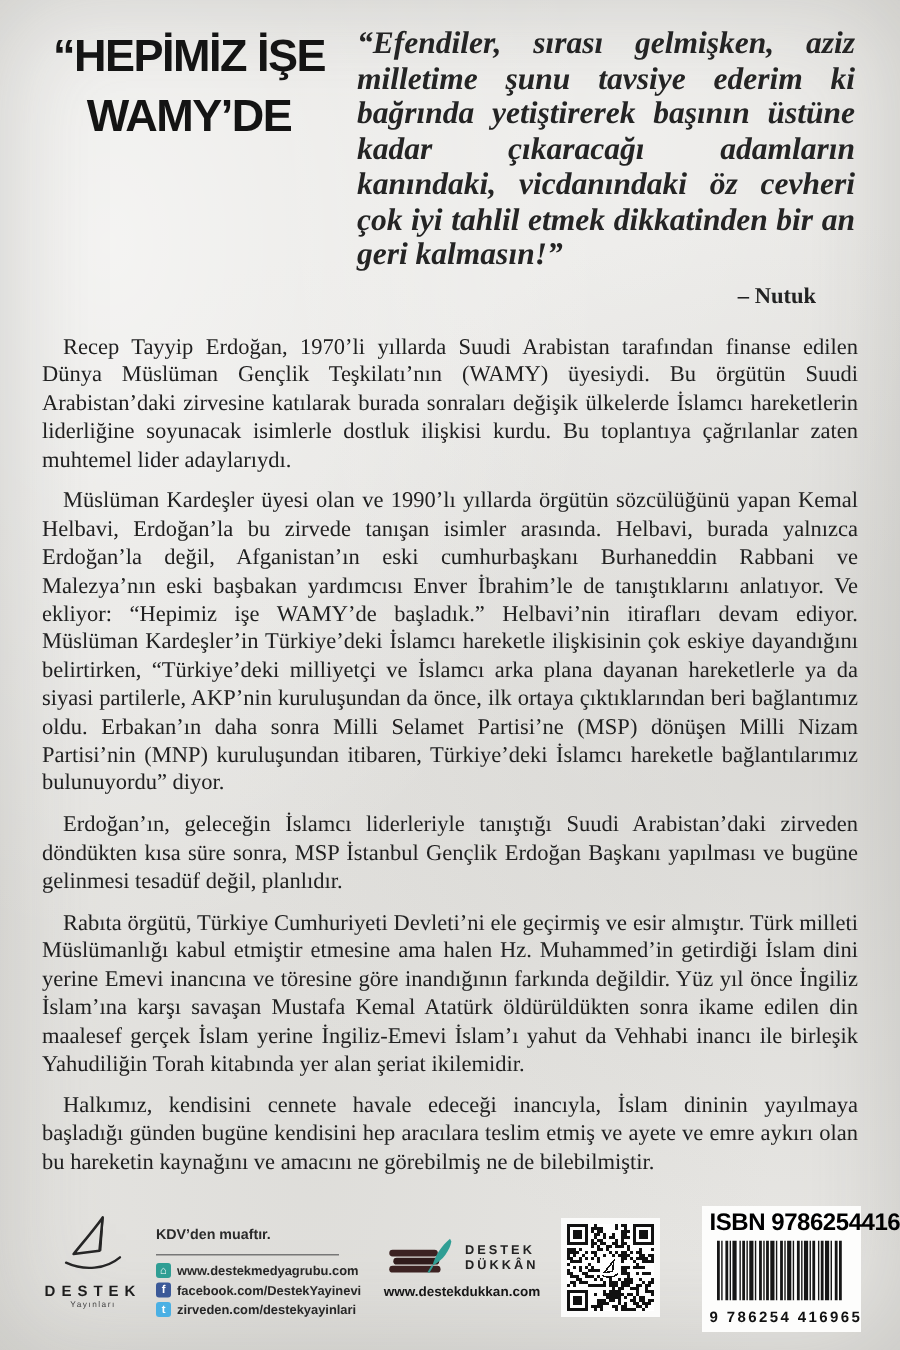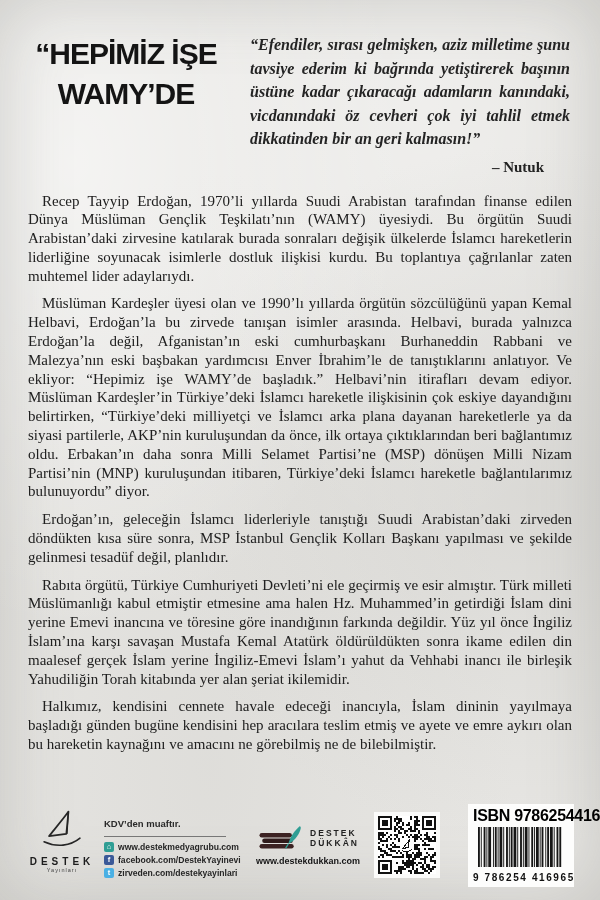--- a/index.html
+++ b/index.html
@@ -12,32 +12,32 @@
     background:
       radial-gradient(ellipse at 12% 18%, rgba(255,255,255,.55), rgba(255,255,255,0) 45%),
       radial-gradient(ellipse at 88% 55%, rgba(203,202,198,.45), rgba(203,202,198,0) 50%),
       radial-gradient(ellipse at 35% 85%, rgba(214,213,209,.5), rgba(214,213,209,0) 55%),
       radial-gradient(ellipse at 70% 10%, rgba(255,255,255,.35), rgba(255,255,255,0) 40%),
       #e7e6e3;
     box-shadow: inset 0 0 70px rgba(120,120,112,.28);
     font-family:"Liberation Serif", serif;
   }
   
-  .top{display:flex;padding:30px 30px 0 26px;gap:24px;}
+  .top{display:flex;padding:14px 30px 0 26px;gap:12px;}
   .title{
     width:200px;flex:0 0 200px;
     font-family:"Liberation Sans", sans-serif;
     font-weight:700;font-size:30px;line-height:40px;
     letter-spacing:-1px;text-align:center;color:#141414;
     padding-top:4px;
   }
   .epigraph{flex:1;padding-top:3px;}
   .quote{
     margin:0;font-style:italic;font-weight:600;
-    font-size:16px;line-height:23.5px;
+    font-size:21px;line-height:23.5px;
     text-align:justify;text-align-last:left;color:#242424;
   }
   .attribution{
     margin:8px 26px 0 0;text-align:right;
     font-weight:700;font-size:15px;color:#222;
   }
   
   .body{padding:16px 28px 0 28px;}
   .body p{
     margin:0 0 9px 0;
@@ -89,21 +89,21 @@
     </div>
     <div class="epigraph">
       <p class="quote">“Efendiler, sırası gelmişken, aziz milletime şunu tavsiye ederim ki bağrında yetiştirerek başının üstüne kadar çıkaracağı adamların kanındaki, vicdanındaki öz cevheri çok iyi tahlil etmek dikkatinden bir an geri kalmasın!”</p>
       <div class="attribution">– Nutuk</div>
     </div>
   </div>
 
   <div class="body">
     <p>Recep Tayyip Erdoğan, 1970’li yıllarda Suudi Arabistan tarafından finanse edilen Dünya Müslüman Gençlik Teşkilatı’nın (WAMY) üyesiydi. Bu örgütün Suudi Arabistan’daki zirvesine katılarak burada sonraları değişik ülkelerde İslamcı hareketlerin liderliğine soyunacak isimlerle dostluk ilişkisi kurdu. Bu toplantıya çağrılanlar zaten muhtemel lider adaylarıydı.</p>
     <p>Müslüman Kardeşler üyesi olan ve 1990’lı yıllarda örgütün sözcülüğünü yapan Kemal Helbavi, Erdoğan’la bu zirvede tanışan isimler arasında. Helbavi, burada yalnızca Erdoğan’la değil, Afganistan’ın eski cumhurbaşkanı Burhaneddin Rabbani ve Malezya’nın eski başbakan yardımcısı Enver İbrahim’le de tanıştıklarını anlatıyor. Ve ekliyor: “Hepimiz işe WAMY’de başladık.” Helbavi’nin itirafları devam ediyor. Müslüman Kardeşler’in Türkiye’deki İslamcı hareketle ilişkisinin çok eskiye dayandığını belirtirken, “Türkiye’deki milliyetçi ve İslamcı arka plana dayanan hareketlerle ya da siyasi partilerle, AKP’nin kuruluşundan da önce, ilk ortaya çıktıklarından beri bağlantımız oldu. Erbakan’ın daha sonra Milli Selamet Partisi’ne (MSP) dönüşen Milli Nizam Partisi’nin (MNP) kuruluşundan itibaren, Türkiye’deki İslamcı hareketle bağlantılarımız bulunuyordu” diyor.</p>
-    <p>Erdoğan’ın, geleceğin İslamcı liderleriyle tanıştığı Suudi Arabistan’daki zirveden döndükten kısa süre sonra, MSP İstanbul Gençlik Kolları Başkanı yapılması ve şekilde gelinmesi tesadüf değil, planlıdır.</p>
+    <p>Erdoğan’ın, geleceğin İslamcı liderleriyle tanıştığı Suudi Arabistan’daki zirveden döndükten kısa süre sonra, MSP İstanbul Gençlik Erdoğan Başkanı yapılması ve bugüne gelinmesi tesadüf değil, planlıdır.</p>
     <p>Rabıta örgütü, Türkiye Cumhuriyeti Devleti’ni ele geçirmiş ve esir almıştır. Türk milleti Müslümanlığı kabul etmiştir etmesine ama halen Hz. Muhammed’in getirdiği İslam dini yerine Emevi inancına ve töresine göre inandığının farkında değildir. Yüz yıl önce İngiliz İslam’ına karşı savaşan Mustafa Kemal Atatürk öldürüldükten sonra ikame edilen din maalesef gerçek İslam yerine İngiliz-Emevi İslam’ı yahut da Vehhabi inancı ile birleşik Yahudiliğin Torah kitabında yer alan şeriat ikilemidir.</p>
     <p>Halkımız, kendisini cennete havale edeceği inancıyla, İslam dininin yayılmaya başladığı günden bugüne kendisini hep aracılara teslim etmiş ve ayete ve emre aykırı olan bu hareketin kaynağını ve amacını ne görebilmiş ne de bilebilmiştir.</p>
   </div>
 
   <div class="footer">
 
     <div class="pub-logo">
       <svg width="46" height="48" viewBox="0 0 64 64">
         <path d="M41 5 C34 15 22 29 14 39 L38 36 Z" fill="none" stroke="#262626" stroke-width="2.4" stroke-linejoin="round"></path>
         <path d="M41 5 L39 36" fill="none" stroke="#262626" stroke-width="1.6"></path>

